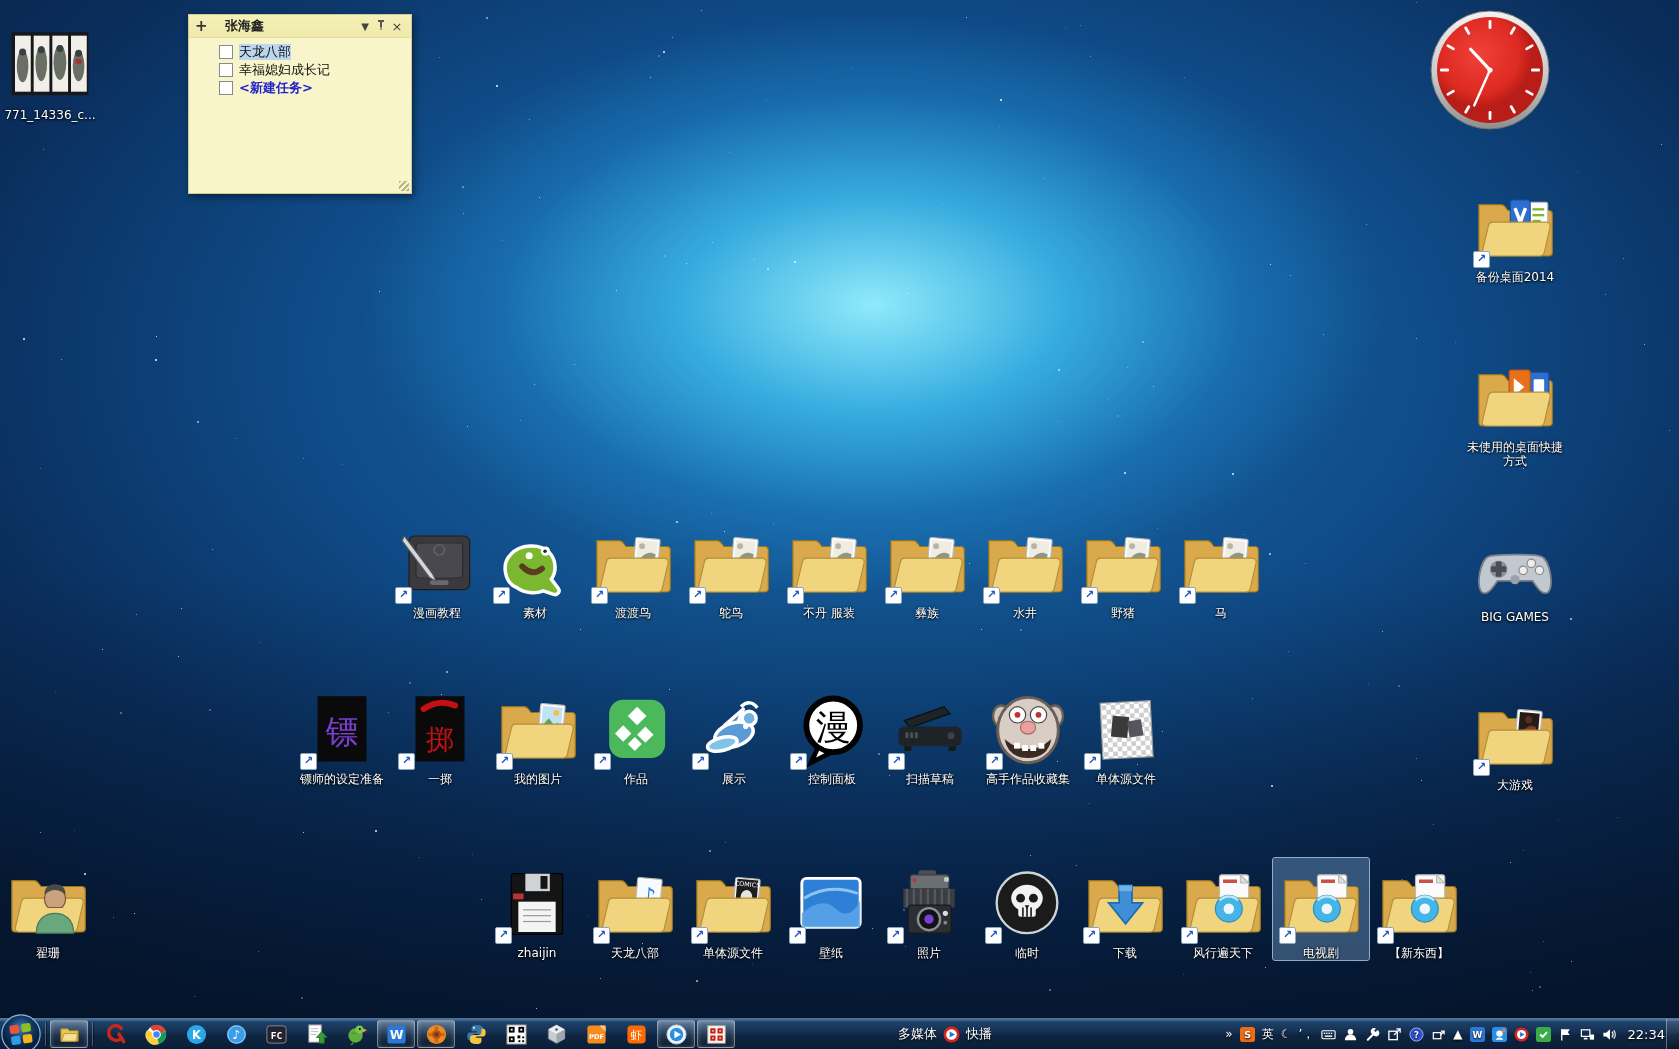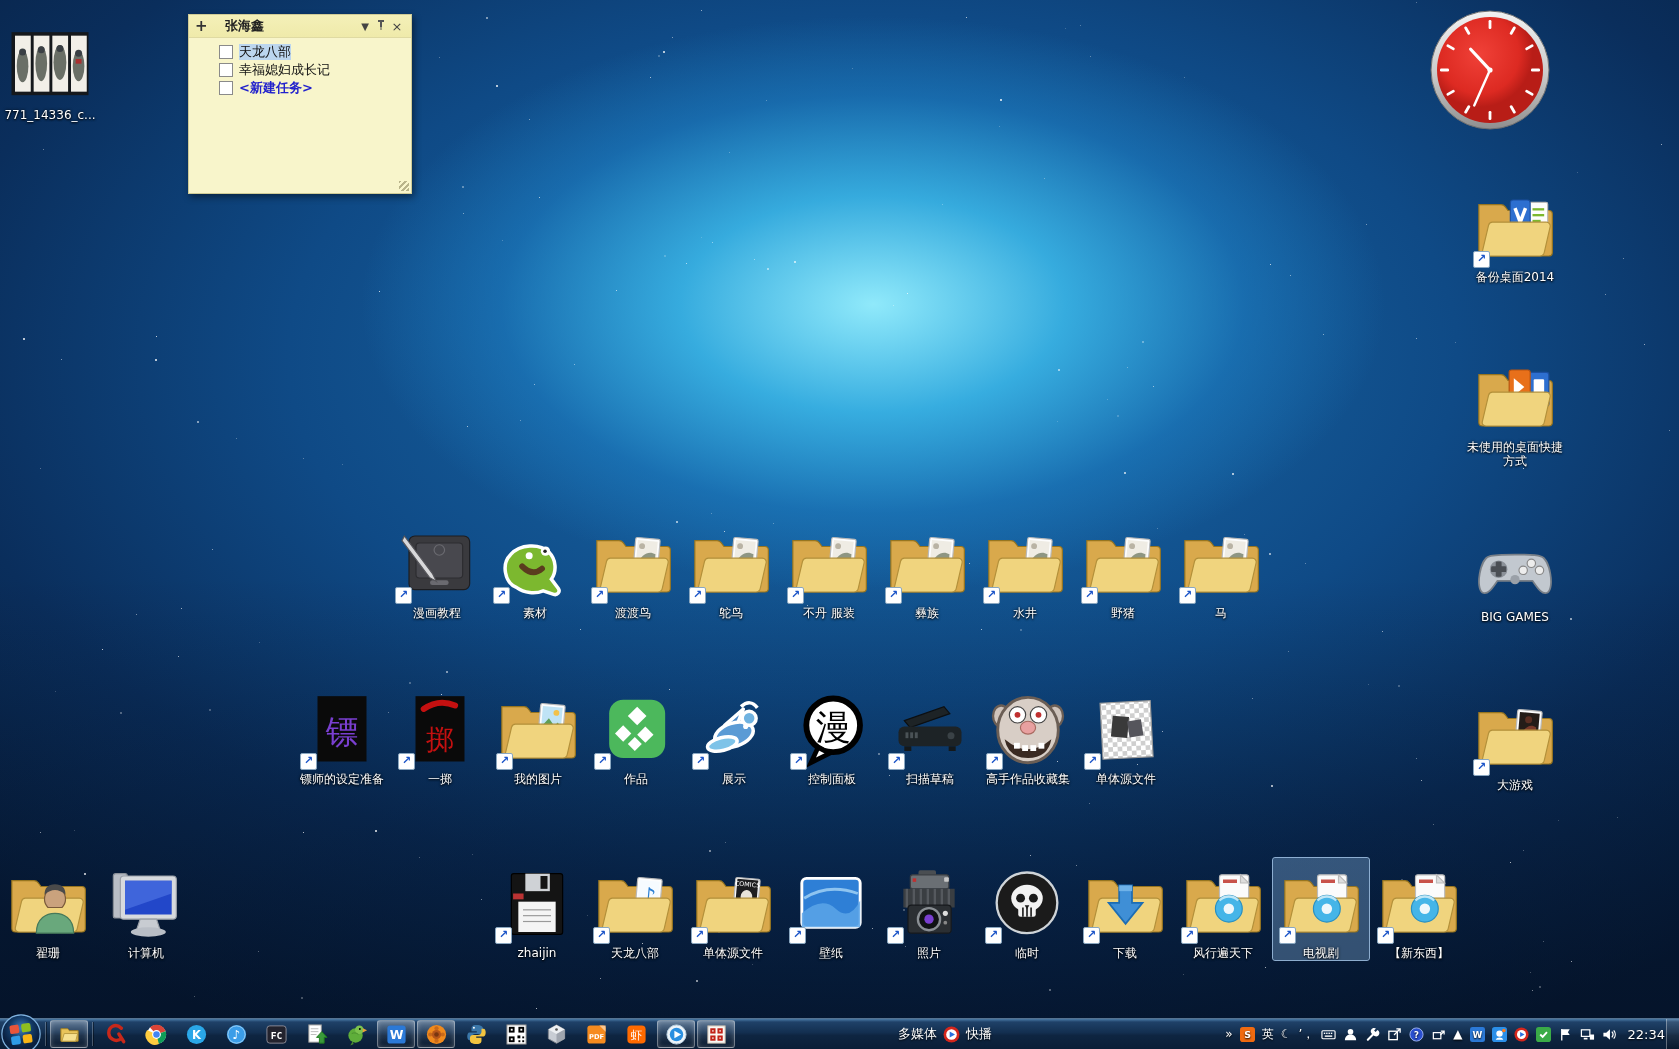--- a/index.html
+++ b/index.html
@@ -564,33 +564,20 @@
         <svg class="art" viewBox="0 0 72 60">
           <path d="M5 10h19c1.6 0 2.7.6 3.5 1.7L30 15h35c1.7 0 3 1.3 3 3v33c0 1.7-1.3 3-3 3H8c-1.7 0-3-1.3-3-3z" fill="#d9a94c" stroke="#97751f"></path>
           <path d="M11 54c-2.1 0-3.5-1.7-3-3.7l5.3-22.5c.4-1.5 1.6-2.8 3.3-2.8h46.2c2.3 0 3.8 1.9 3.3 4.1l-5 21.8c-.4 1.9-1.7 3.1-3.7 3.1z" fill="#f0d47e" stroke="#b3903a"></path>
           <path d="M33 26c0-6 4-10 9-10s9 4 9 10c0 3-1 5-3 7h-12c-2-2-3-4-3-7z" fill="#caa27d" stroke="#7a5a3a"></path>
           <path d="M33 22q9-8 18 0 0-9-9-9t-9 9z" fill="#4a4a4a"></path>
           <path d="M26 55c0-13 9-17 16-17s16 4 16 17z" fill="#69a87c" stroke="#47795a"></path>
         </svg>
       </div>
       <div class="ilabel">翟珊</div>
     </div>
-    <div class="cell">
-      <div class="art-wrap">
-        <svg class="art" viewBox="0 0 72 60">
-          <rect x="8" y="4" width="12" height="38" rx="2" fill="#b9bec6" stroke="#8a9098"></rect>
-          <rect x="14" y="6" width="48" height="37" rx="3" fill="#d7dade" stroke="#9aa0a8"></rect>
-          <rect x="18" y="10" width="40" height="29" fill="#2247c9"></rect>
-          <path d="M18 10h40v11L18 35z" fill="#4a6fe0" opacity=".75"></path>
-          <path d="M31 43h14l3 9H28z" fill="#c8ccd2" stroke="#9aa0a8"></path>
-          <ellipse cx="38" cy="54" rx="15" ry="4" fill="#b9bec6"></ellipse>
-        </svg>
-      </div>
-      <div class="ilabel">计算机</div>
-    </div>
   </div>
 <div class="iconrow" id="row-3-right">
     <div class="cell">
       <div class="art-wrap">
         <svg class="art" viewBox="0 0 72 60">
           <rect x="14" y="4" width="44" height="52" rx="2" fill="#141414" stroke="#000"></rect>
           <rect x="26" y="4" width="21" height="15" fill="#cfd2d6"></rect>
           <rect x="39" y="6" width="6" height="11" fill="#141414"></rect>
           <rect x="20" y="28" width="32" height="26" fill="#f4f4f4"></rect>
           <g stroke="#999" stroke-width="1">

